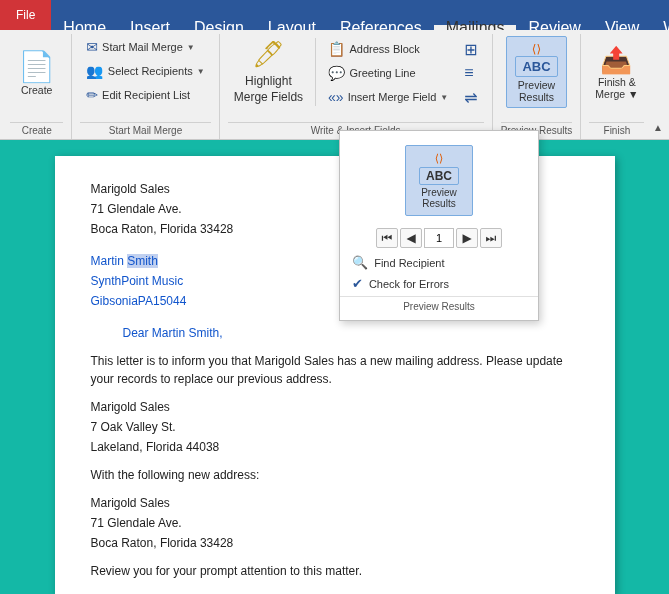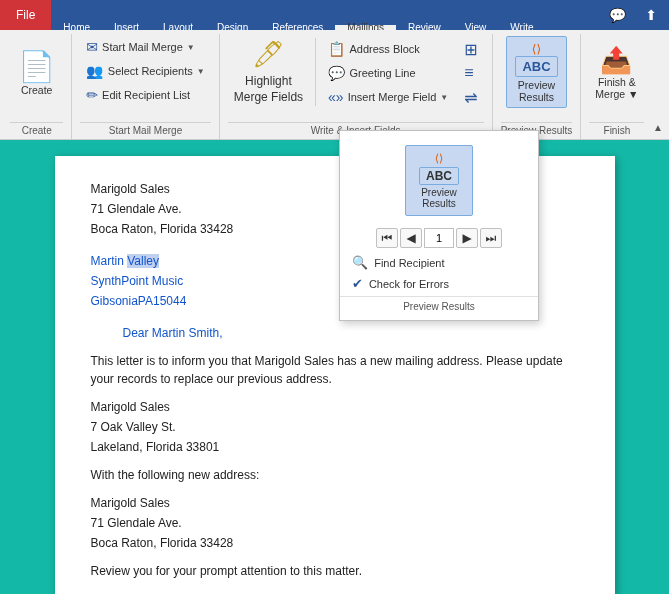--- a/index.html
+++ b/index.html
@@ -20,21 +20,21 @@
       align-items: center;
       font-weight: normal;
       font-size: 12px;
       cursor: pointer;
     }
     .tab-item {
       color: white;
       padding: 0 12px;
       display: flex;
       align-items: center;
-      font-size: 10px;
+      font-size: 16px;
       cursor: pointer;
       margin-top: 25px;
     }
     .tab-item.active {
       background: #f0f0f0;
       color: #333;
     }
     .ribbon-right-icons {
       margin-left: auto;
       display: flex;
@@ -314,22 +314,22 @@
       color: #e05a00;
     }
   </style>
 </head>
 <body>
 
 <div class="ribbon-tabs">
   <div class="tab-file">File</div>
   <div class="tab-item">Home</div>
   <div class="tab-item">Insert</div>
+  <div class="tab-item">Design</div>
   <div class="tab-item">Layout</div>
-  <div class="tab-item">Design</div>
   <div class="tab-item">References</div>
   <div class="tab-item active">Mailings</div>
   <div class="tab-item">Review</div>
   <div class="tab-item">View</div>
   <div class="tab-item">Write</div>
   <div class="ribbon-right-icons">
     <span>💬</span>
     <span>⬆</span>
   </div>
 </div>
@@ -461,34 +461,34 @@
   <div class="doc-page">
 
     <div class="doc-address">
       <div class="doc-line">Marigold Sales</div>
       <div class="doc-line">71 Glendale Ave.</div>
       <div class="doc-line">Boca Raton, Florida 33428</div>
     </div>
 
     <div class="doc-address">
       <div class="doc-line recipient-line">
-        <span>Martin </span><span style="background:#c0d0f0;">Valley</span>
+        <span>Martin </span><span style="background:#c0d0f0;">Smith</span>
       </div>
       <div class="doc-line recipient-line">SynthPoint Music</div>
       <div class="doc-line recipient-line">GibsoniaPA15044</div>
     </div>
 
     <div class="dear-line">Dear Martin Smith,</div>
 
     <div class="doc-para">This letter is to inform you that Marigold Sales has a new mailing address. Please update your records to replace our previous address.</div>
 
     <div class="doc-para">
       <div class="doc-line">Marigold Sales</div>
       <div class="doc-line">7 Oak Valley St.</div>
-      <div class="doc-line">Lakeland, Florida 33801</div>
+      <div class="doc-line">Lakeland, Florida 44038</div>
     </div>
 
     <div class="doc-para">With the following new address:</div>
 
     <div class="doc-para">
       <div class="doc-line">Marigold Sales</div>
       <div class="doc-line">71 Glendale Ave.</div>
       <div class="doc-line">Boca Raton, Florida 33428</div>
     </div>
 

